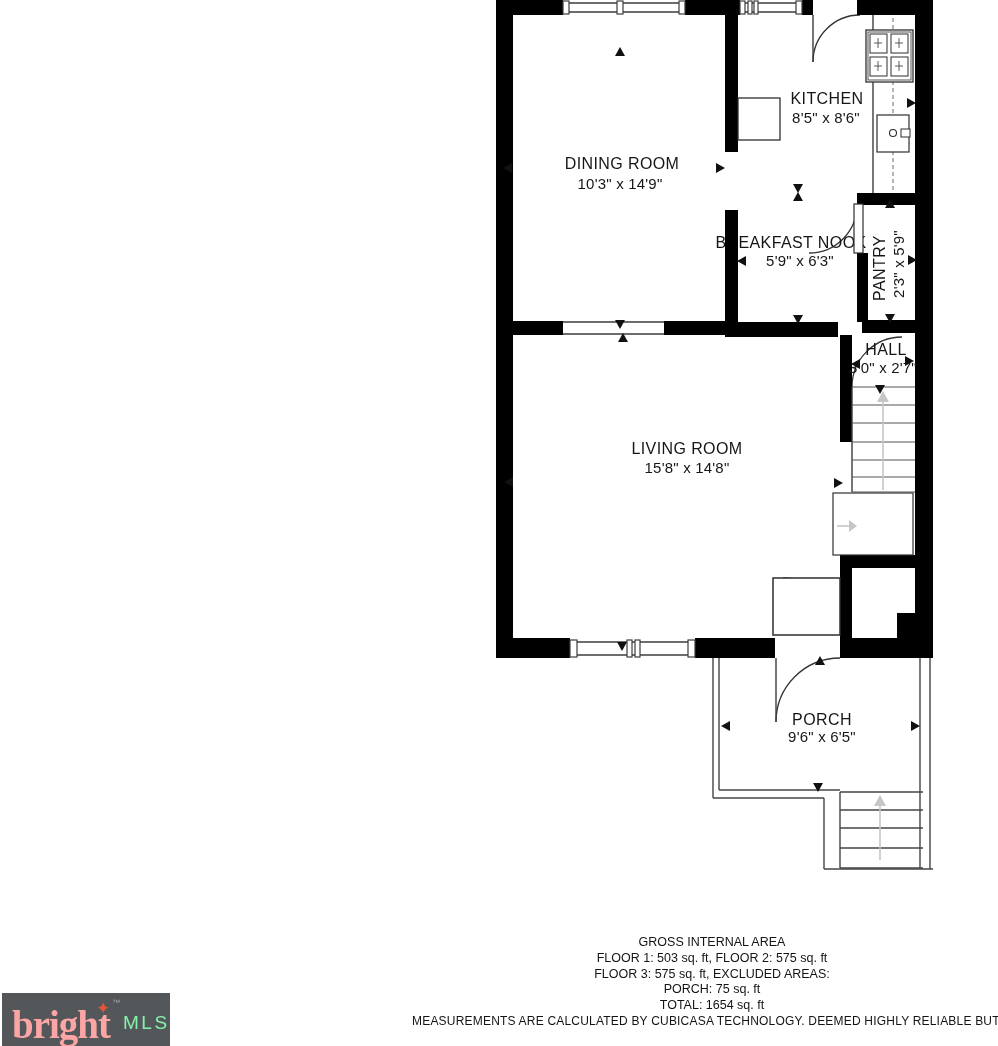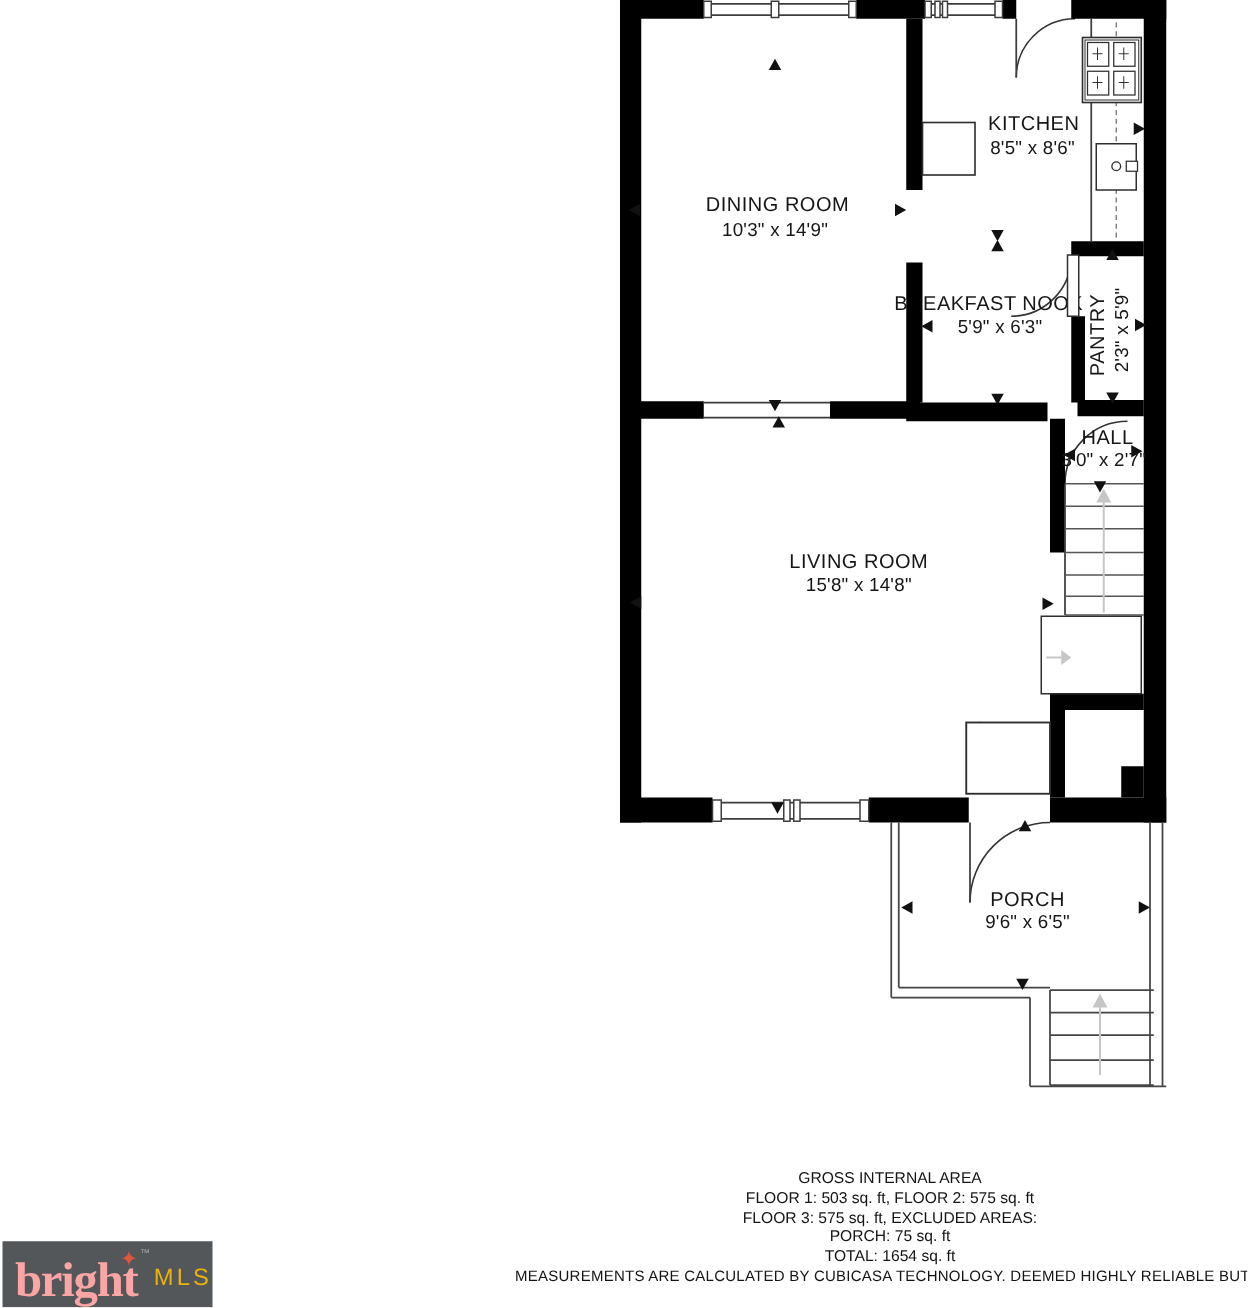--- a/index.html
+++ b/index.html
@@ -12,21 +12,21 @@
   .footer{position:absolute;left:412px;top:935px;width:600px;text-align:center;
           color:#141414;font-size:12.5px;line-height:15.8px;white-space:nowrap;}
   .f-disclaimer{font-size:12px;letter-spacing:.2px;}
   .logo{position:absolute;left:2px;top:993px;width:168px;height:53px;background:#54575a;}
   .brand{position:absolute;left:10px;bottom:2px;font-family:"Liberation Serif",serif;
          font-weight:700;font-size:39px;line-height:1;color:#fca5a5;letter-spacing:-1px;}
   .star{position:absolute;left:94px;top:7px;font-size:17px;line-height:1;color:#e2553a;
         font-family:"DejaVu Sans",sans-serif;}
   .tm{position:absolute;left:110px;top:5px;font-size:8px;color:#a7a9ab;}
   .mls{position:absolute;left:121px;bottom:12px;font-size:19px;letter-spacing:2.5px;
-       color:#eab308;}
+       color:#86efac;}
 </style>
 </head>
 <body>
 
 <div class="canvas">
 
   <svg class="plan-svg" width="998" height="1046" viewBox="0 0 998 1046">
 
     <g id="doors" fill="none" stroke="#333" stroke-width="1.3">
         <path d="M813,62 A47,47 0 0 1 860,15"></path>

